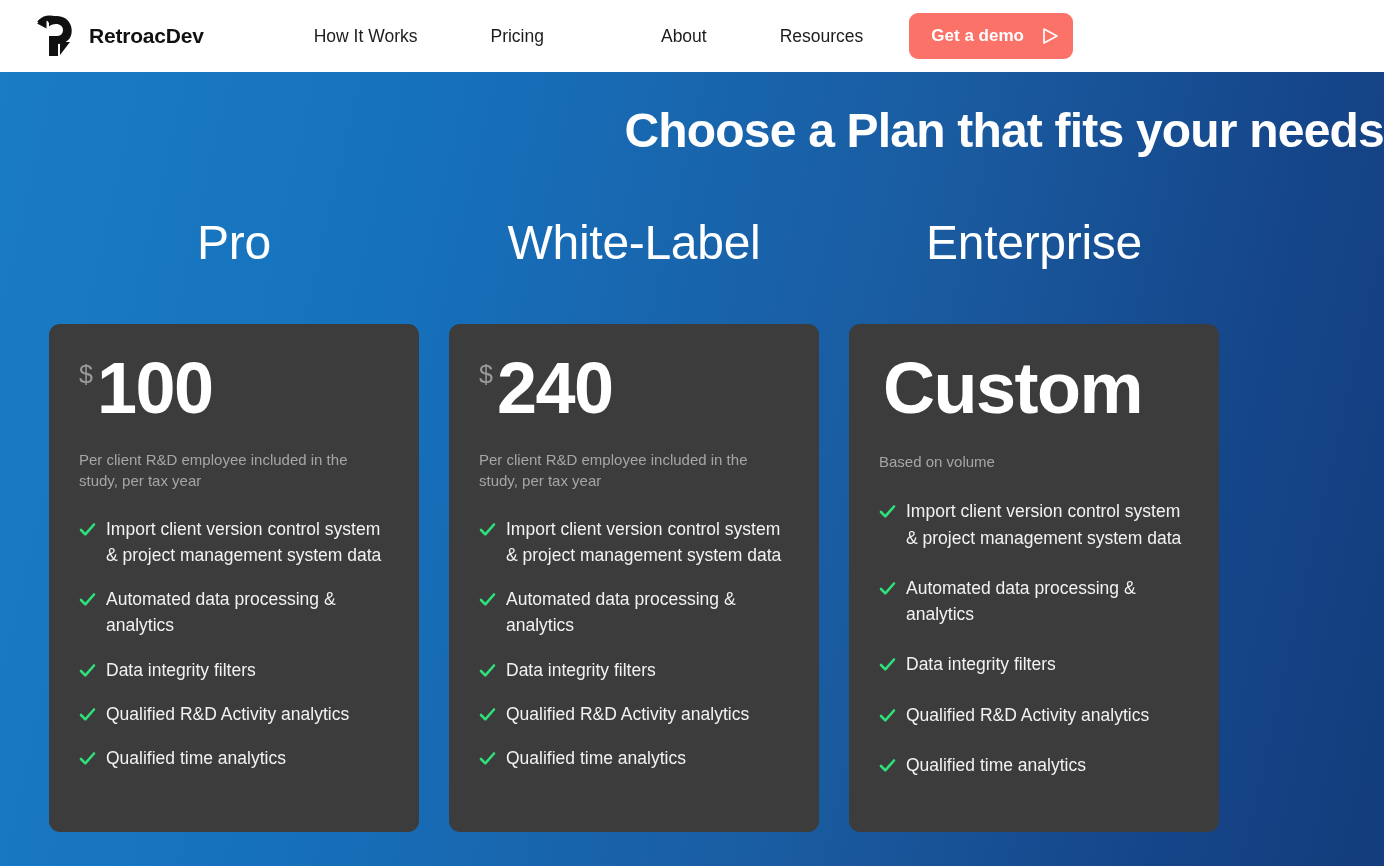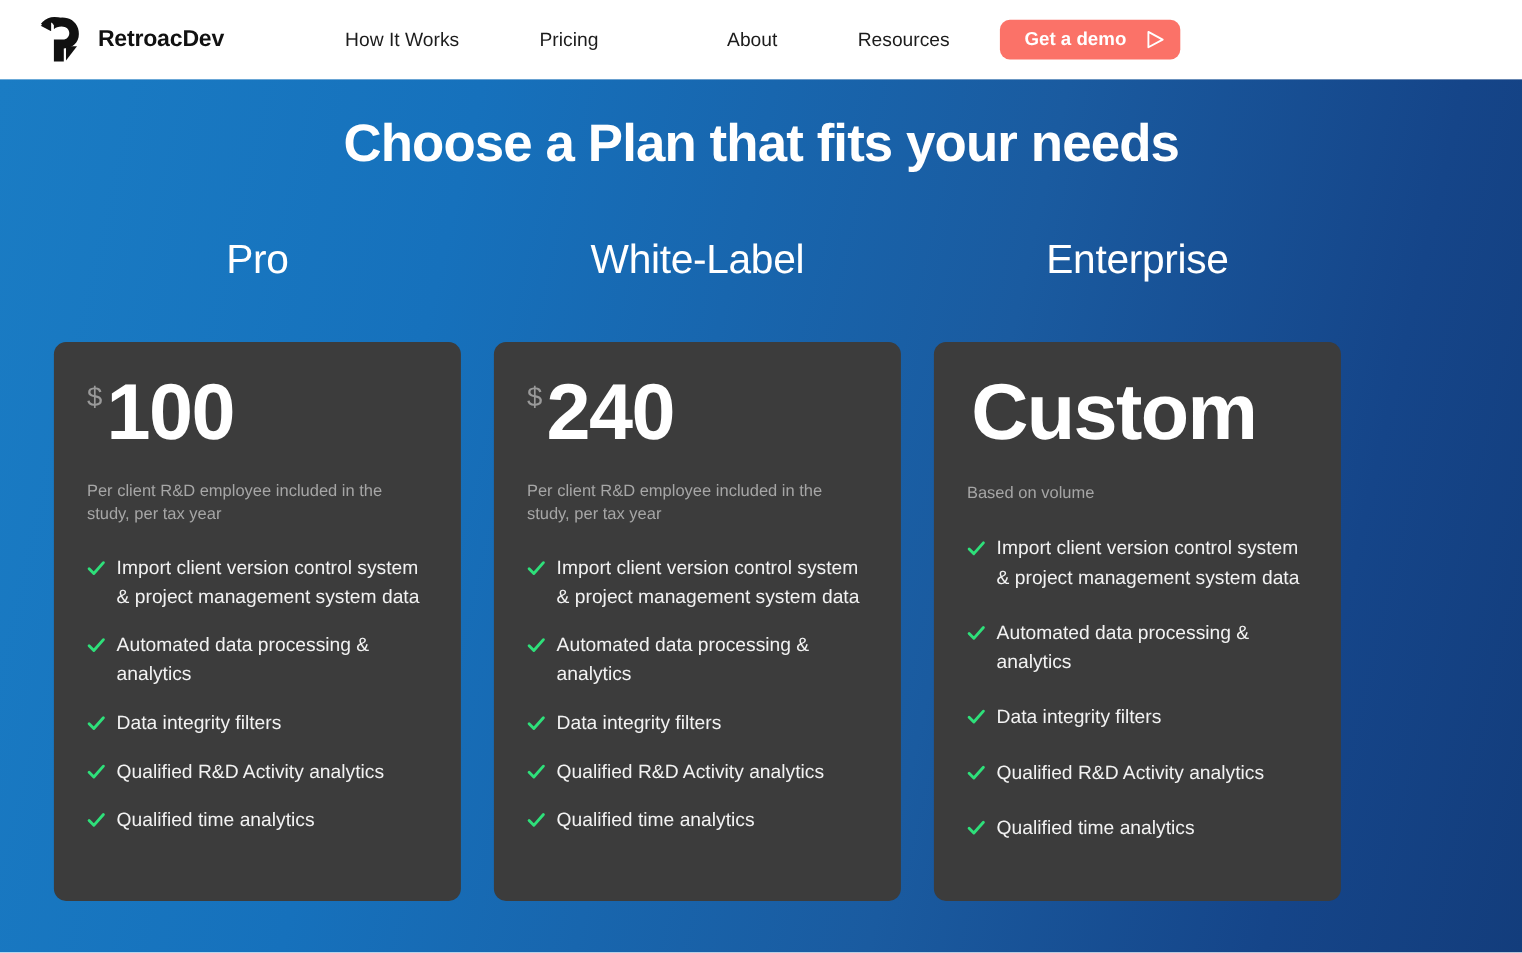--- a/index.html
+++ b/index.html
@@ -67,21 +67,21 @@
   .nav-link:nth-of-type(1) { margin-right: 73px; }
   .nav-link:nth-of-type(2) { margin-right: 76px; }
   .nav-link:nth-of-type(3) { margin-right: 73px; margin-left: 41px; }
 
   .cta-button {
     margin-left: 46px;
     background: #fb7268;
     color: #ffffff;
     border: none;
     border-radius: 9px;
-    height: 36px;
+    height: 46px;
     padding: 0 22px;
     font-family: "Liberation Sans", sans-serif;
     font-size: 17px;
     font-weight: bold;
     display: flex;
     align-items: center;
     gap: 14px;
     cursor: pointer;
     white-space: nowrap;
   }
@@ -99,41 +99,41 @@
 
   
   .hero {
     height: 794px;
     background: linear-gradient(103deg, #1a7cc4 0%, #1671bc 28%, #1a5ba0 62%, #154589 85%, #133d7c 100%);
     position: relative;
     overflow: hidden;
   }
 
   .hero-title {
-    text-align: center;
+    text-align: right;
     color: #ffffff;
     font-size: 48px;
     font-weight: bold;
     letter-spacing: -0.8px;
     padding-top: 30px;
     line-height: 1.2;
   }
 
   .plan-titles {
     display: flex;
     padding: 0 49px;
     margin-top: 55px;
   }
 
   .plan-title {
     width: 370px;
     margin-right: 30px;
     text-align: center;
     color: #ffffff;
-    font-size: 37px;
+    font-size: 48px;
     font-weight: 300;
     letter-spacing: -0.3px;
   }
   .plan-title:last-child { margin-right: 0; }
 
   .cards {
     display: flex;
     padding: 0 49px;
     margin-top: 54px;
   }

